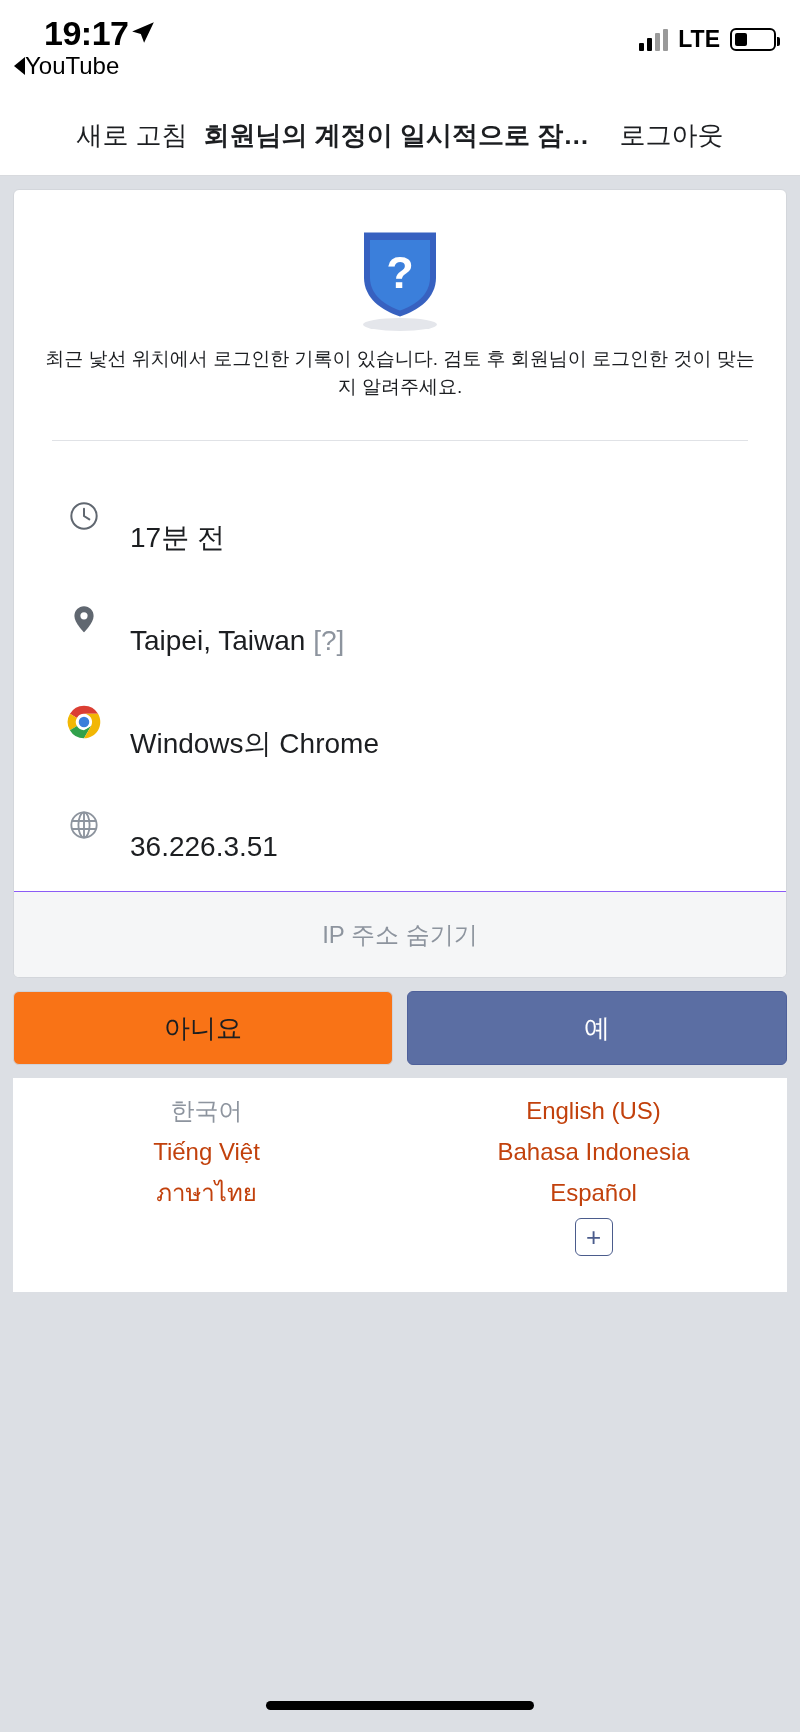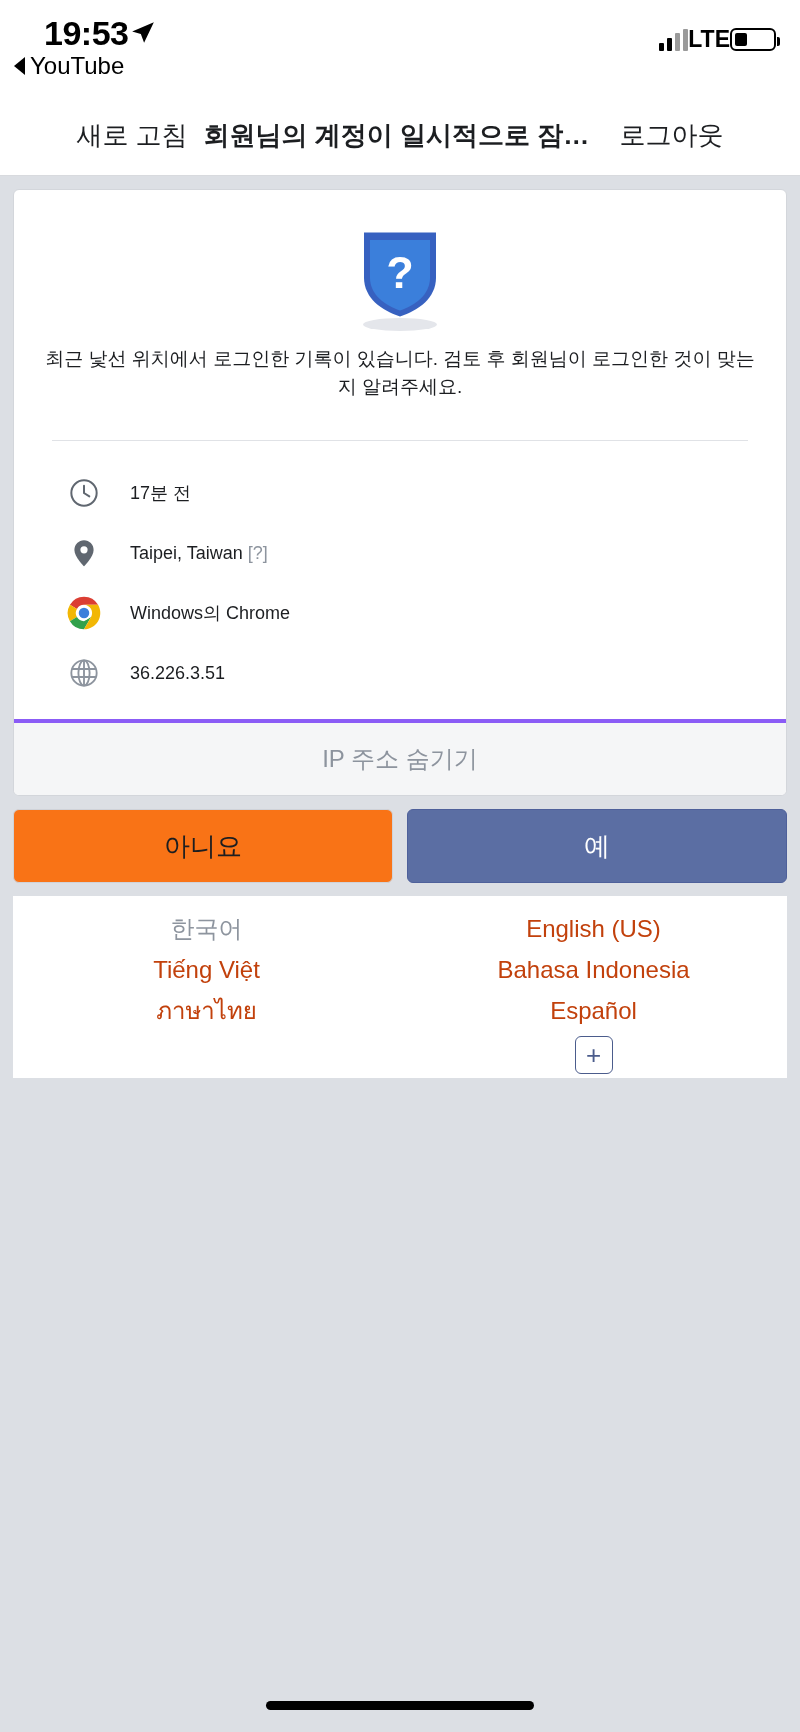--- a/index.html
+++ b/index.html
@@ -28,32 +28,32 @@
     font-size:34px; font-weight:bold; color:#000;
     letter-spacing:-0.5px;
   }
   .sb-loc-arrow {
     position:absolute; left:130px; top:20px;
     width:0; height:0;
   }
   .sb-loc-arrow svg { display:block; }
   .sb-back {
     position:absolute; left:14px; top:52px;
-    display:flex; align-items:center; gap:5px;
+    display:flex; align-items:center; 
     font-size:24px; color:#000;
   }
   .sb-back .tri {
     width:0; height:0;
     border-top:9px solid transparent;
     border-bottom:9px solid transparent;
     border-right:11px solid #000;
   }
   .sb-right {
     position:absolute; right:24px; top:26px;
-    display:flex; align-items:center; 
+    display:flex; align-items:center; gap:10px;
   }
   .bars { display:flex; align-items:flex-end; gap:3px; height:22px; }
   .bars i { display:block; width:5px; background:#000; border-radius:1px; }
   .bars i:nth-child(1){ height:8px; }
   .bars i:nth-child(2){ height:13px; }
   .bars i:nth-child(3){ height:18px; background:#9a9a9a; }
   .bars i:nth-child(4){ height:22px; background:#9a9a9a; }
   .lte { font-size:23px; font-weight:600; color:#000; letter-spacing:0px; }
   .battery {
     position:relative; width:46px; height:23px;
@@ -132,28 +132,28 @@
     display:flex; align-items:center;
     padding:12px 0 12px 52px;
     gap:28px;
   }
   .row .ico {
     width:36px; height:36px;
     flex:0 0 36px;
     display:flex; align-items:center; justify-content:center;
   }
   .row .txt {
-    font-size:18px; color:#1c1e21;
+    font-size:28px; color:#1c1e21;margin-top:44px;
   }
   .row .txt .muted { color:#8d949e; }
 
   .card-footer {
     background:#f5f6f7;
-    border-top:4px solid #8b5cf6;
-    height:76px;
+    border-top:1px solid #8b5cf6;
+    height:86px;
     display:flex; align-items:center; justify-content:center;
   }
   .card-footer span {
     font-size:24px; color:#8d949e;
   }
 
   
   .actions {
     display:flex; gap:14px;
     margin-top:13px;
@@ -174,21 +174,21 @@
   .btn-primary {
     background:#5b6ea3;
     border:1px solid #4e609a;
     color:#ffffff;
   }
 
   
   .lang-card {
     margin-top:13px;
     background:#ffffff;
-    padding:16px 0 4px 0;
+    padding:16px 0 36px 0;
     display:flex;
   }
   .lang-col {
     flex:1 1 50%;
     display:flex; flex-direction:column; align-items:center;
     gap:6px;
   }
   .lang-item {
     font-size:24px; color:#c2410c;
     line-height:1.45; cursor:pointer;
@@ -212,21 +212,21 @@
     width:268px; height:9px;
     background:#000; border-radius:5px;
   }
 </style>
 </head>
 <body>
 
 <div id="screen">
 
   <div class="statusbar">
-    <div class="sb-time">19:53</div>
+    <div class="sb-time">19:17</div>
     <div class="sb-loc-arrow">
       <svg width="26" height="26" viewBox="0 0 24 24">
         <path d="M22 2 L2 10.5 L10 13 L13 21 Z" fill="#000"></path>
       </svg>
     </div>
     <div class="sb-back">
       <span class="tri"></span>
       <span>YouTube</span>
     </div>
     <div class="sb-right">

